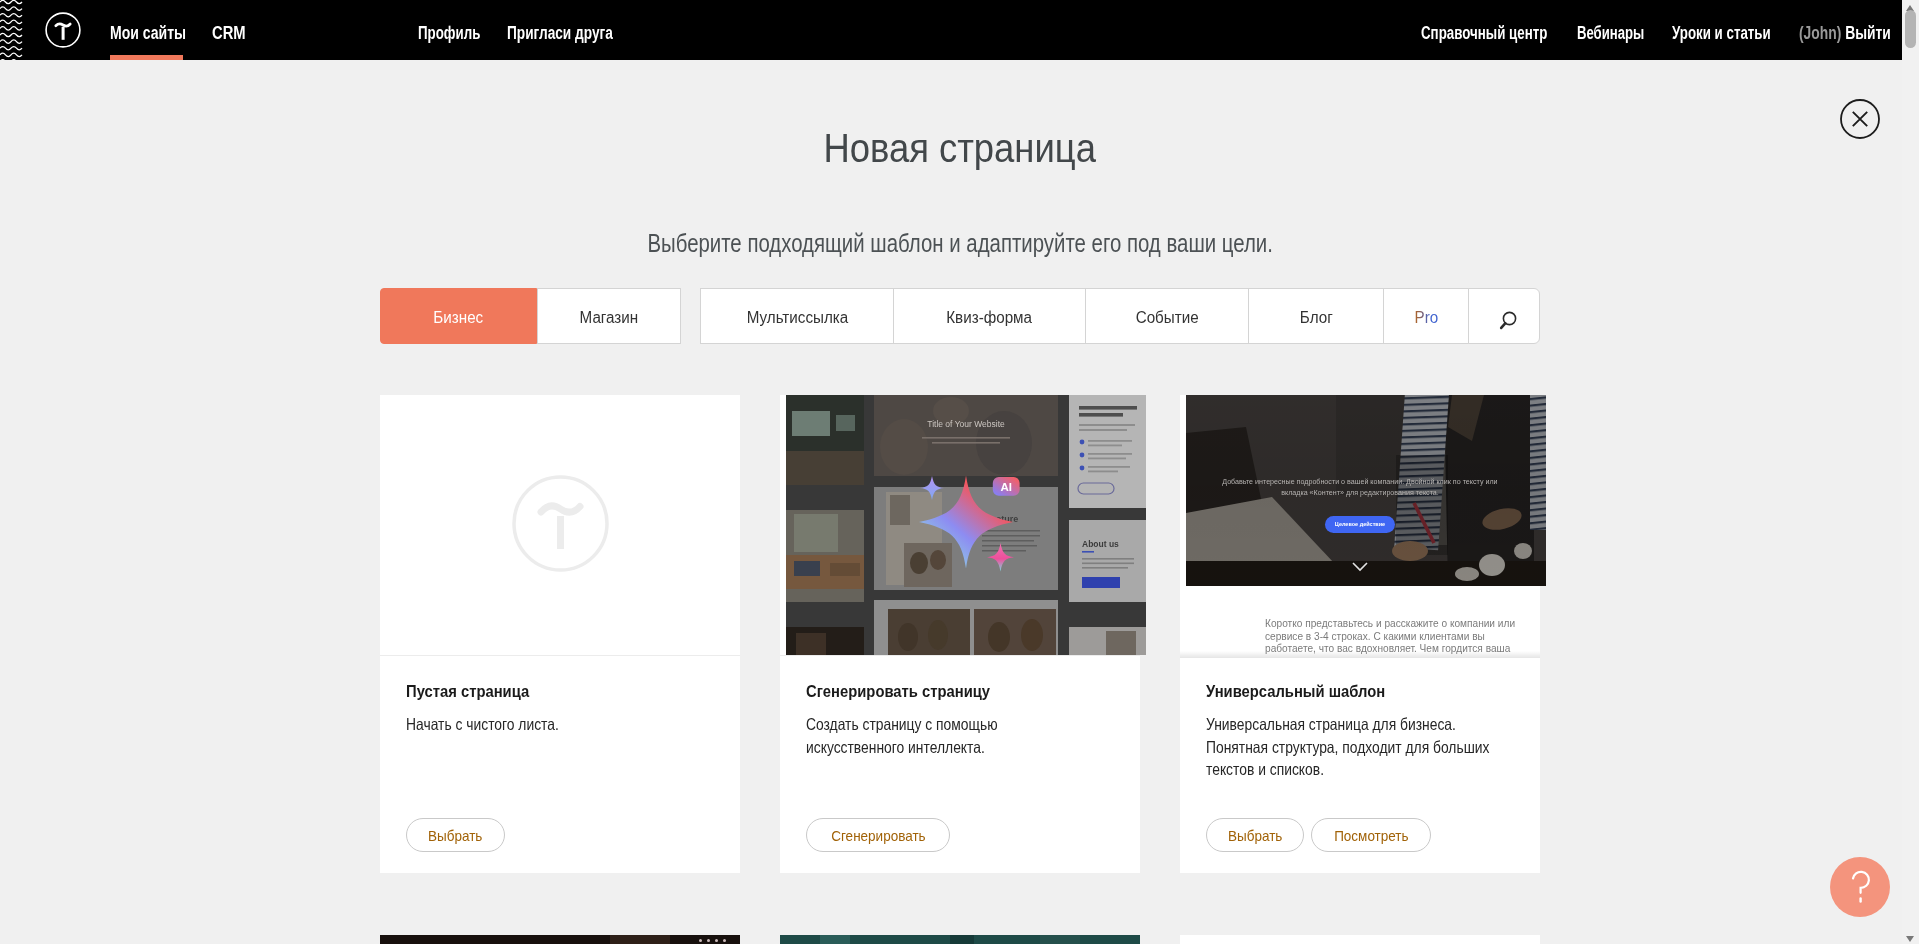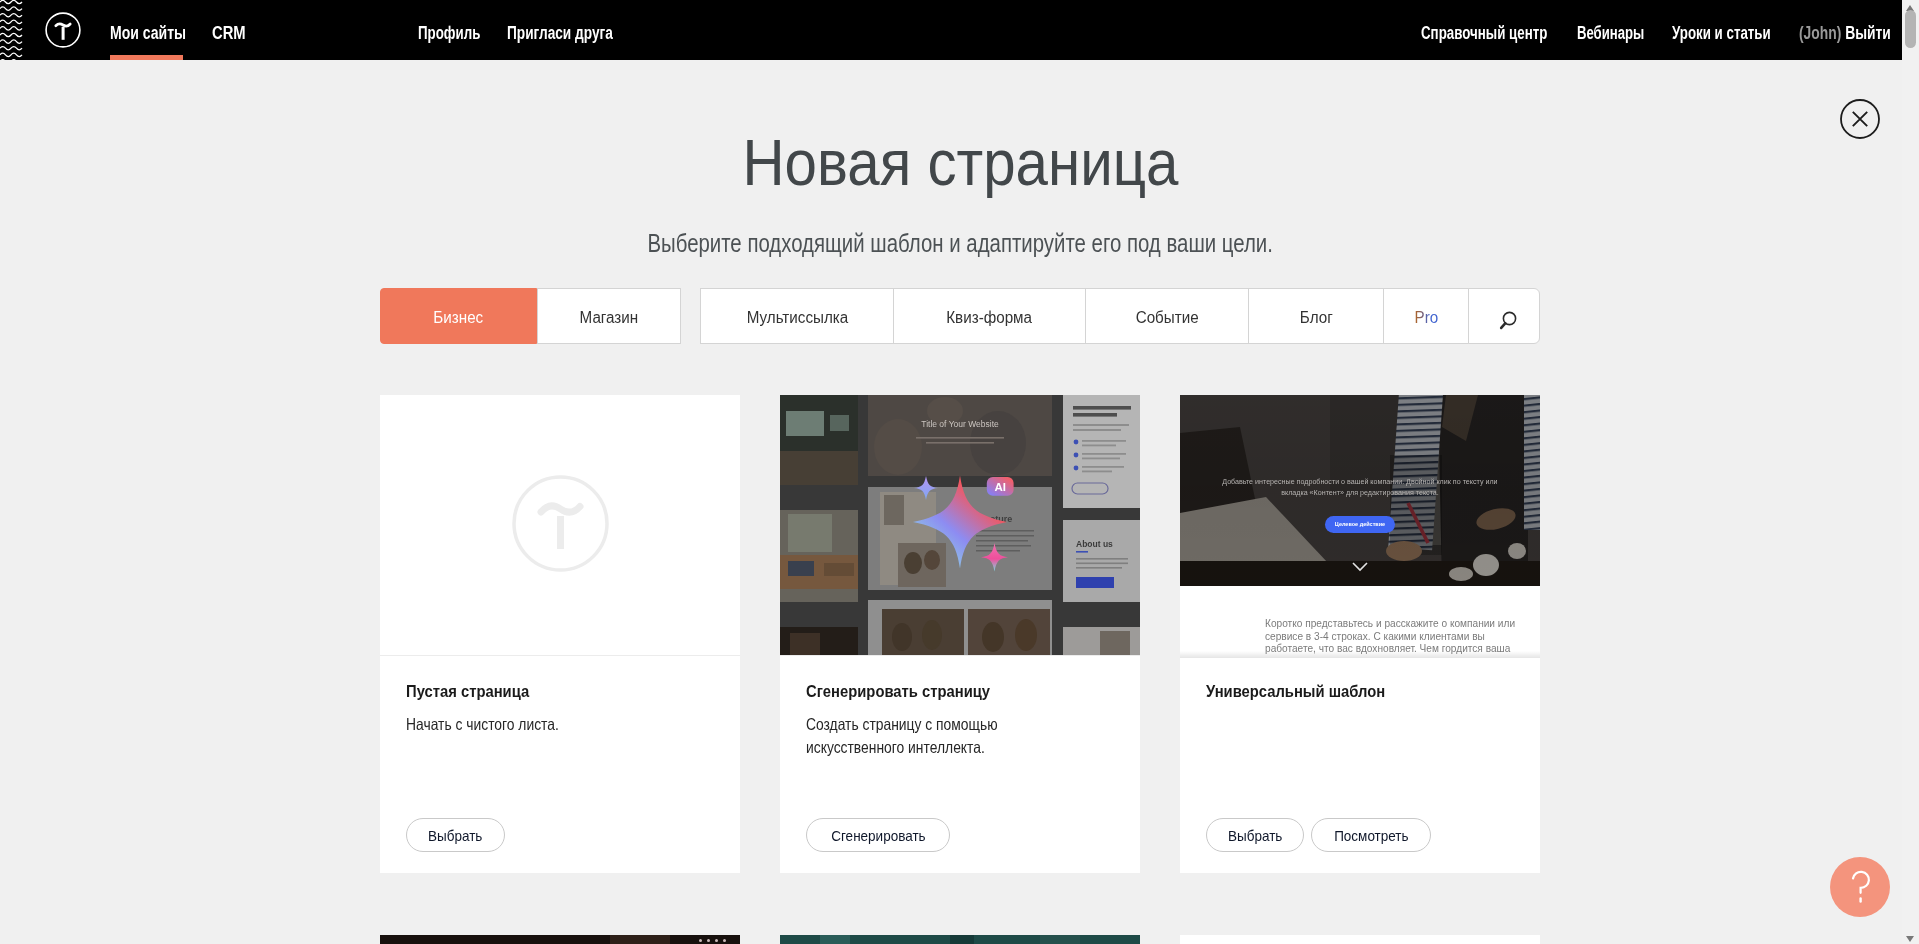--- a/index.html
+++ b/index.html
@@ -15,46 +15,46 @@
   .navitem .sx{transform:scaleX(0.8); transform-origin:0 50%;}
   #nav-underline{position:absolute; left:110px; top:55px; width:73px; height:5px; background:#f0785b;}
   .gray{color:#9a9a9a;}
 
   
   #sb{position:absolute; right:0; top:0; width:17px; height:944px; background:#f1f1f1;}
   #sb .thumb{position:absolute; left:3px; top:10px; width:11px; height:38px; background:#b4b4b4; border-radius:6px;}
   #sb .arr{position:absolute; left:0; width:0; height:0;}
 
   
-  #title{position:absolute; left:0; top:126px; width:1920px; text-align:center; font-size:64px; color:#42474a; font-weight:normal;}
+  #title{position:absolute; left:0; top:126px; width:1920px; text-align:center; font-size:40px; color:#42474a; font-weight:normal;}
   #title .sx{transform:scaleX(0.91); transform-origin:50% 50%;}
   #subtitle{position:absolute; left:0; top:228px; width:1920px; text-align:center; font-size:26.5px; color:#4c5154;}
   #subtitle .sx{transform:scaleX(0.77); transform-origin:50% 50%;}
 
   
   #closebtn{position:absolute; left:1840px; top:99px; width:40px; height:40px;}
 
   
   #tabs{position:absolute; left:380px; top:288px; height:56px;}
   .tab{position:absolute; top:0; height:56px; background:#fff; border:1px solid #d4d4d4; box-sizing:border-box; text-align:center; line-height:58px; font-size:16px; color:#333;}
   .tab .sx{transform:scaleX(0.95); transform-origin:50% 50%;}
   .tab.first{background:#f0785b; color:#fff; border-color:#f0785b; border-radius:4px 0 0 4px;}
   .tab.last{border-radius:0 6px 6px 0;}
   .pro-grad{background:linear-gradient(90deg,#b5641f 0%, #3e62cf 65%, #3e62cf 100%); -webkit-background-clip:text; background-clip:text; color:transparent;}
 
   
   .card{position:absolute; top:395px; width:360px; height:478px; background:#fff;}
-  .card .imgarea{position:absolute; left:0; top:0; width:420px; height:260px; overflow:hidden;}
+  .card .imgarea{position:absolute; left:0; top:0; width:420px; height:260px; overflow:hidden;padding-left:6px;}
   .card .divider{position:absolute; left:0; top:260px; width:360px; height:1px; background:#ececec;}
   .card h3{position:absolute; left:26px; top:287px; margin:0; font-size:17px; color:#1a1a1a; font-weight:bold;}
   .card h3 .sx{transform:scaleX(0.87); transform-origin:0 50%;}
   .card .desc{position:absolute; left:26px; top:318px; font-size:16.5px; line-height:22.5px; color:#262626;}
   .card .desc .sx{transform:scaleX(0.84); transform-origin:0 0;}
   .btnrow{position:absolute; left:26px; top:423px;}
-  .pill{position:absolute; top:0; height:34px; line-height:33px; border:1px solid #c9c9c9; border-radius:17.5px; font-size:15px; color:#0f172a; background:#fff; box-sizing:border-box; text-align:center;}
+  .pill{position:absolute; top:0; height:34px; line-height:33px; border:1px solid #c9c9c9; border-radius:17.5px; font-size:15px; color:#a16207; background:#fff; box-sizing:border-box; text-align:center;}
   .pill .sx{transform:scaleX(0.9); transform-origin:50% 50%;}
 
   
   .cardrow2{position:absolute; top:935px; width:360px; height:9px; overflow:hidden;}
 
   
   #help{position:absolute; left:1830px; top:857px; width:60px; height:60px; border-radius:50%; background:#f4947d;}
 </style>
 </head>
 <body>
@@ -282,20 +282,21 @@
       <div class="abs" style="left:145px;top:121px;width:70px;height:17px;border-radius:9px;background:#3f66f3;text-align:center;line-height:17px;font-size:5.5px;color:#fff;font-weight:bold;"><span class="sx">Целевое действие</span></div>
       <svg class="abs" style="left:170px;top:166px" width="20" height="12" viewBox="0 0 20 12">
           <path d="M3,2 L10,9 L17,2" fill="none" stroke="#e3e3e3" stroke-width="1.6"></path>
         </svg>
       <div class="abs" style="left:85px;top:222px;width:260px;font-size:11.5px;line-height:12.7px;color:#7b7b7b;">
         <span class="sx" style="transform:scaleX(0.88);transform-origin:0 0;">Коротко представьтесь и расскажите о компании или<br>сервисе в 3-4 строках. С какими клиентами вы<br>работаете, что вас вдохновляет. Чем гордится ваша<br>команда, какие у нее ценности и мотивация.</span>
       </div>
       <div class="abs" style="left:0;top:256px;width:360px;height:7px;background:linear-gradient(to bottom, rgba(0,0,0,0) , rgba(0,0,0,0.10));"></div>
     </div>
     <h3><span class="sx">Универсальный шаблон</span></h3>
+    <div class="desc"><span class="sx">Универсальная страница для бизнеса.</span><br><span class="sx">Понятная структура, подходит для больших</span><br><span class="sx">текстов и списков.</span></div>
     <div class="btnrow">
         <span class="pill" style="left:0;width:98px;"><span class="sx">Выбрать</span></span>
         <span class="pill" style="left:105px;width:120px;"><span class="sx">Посмотреть</span></span>
       </div>
   </div>
 
   <div class="cardrow2" style="left:380px; background:#17100d;">
     <div class="abs" style="left:230px;top:0;width:60px;height:9px;background:#2e2018;"></div>
     <div class="abs" style="left:319px;top:4px;width:3px;height:3px;background:#cbb;border-radius:50%;"></div>
       <div class="abs" style="left:327px;top:4px;width:3px;height:3px;background:#cbb;border-radius:50%;"></div>

